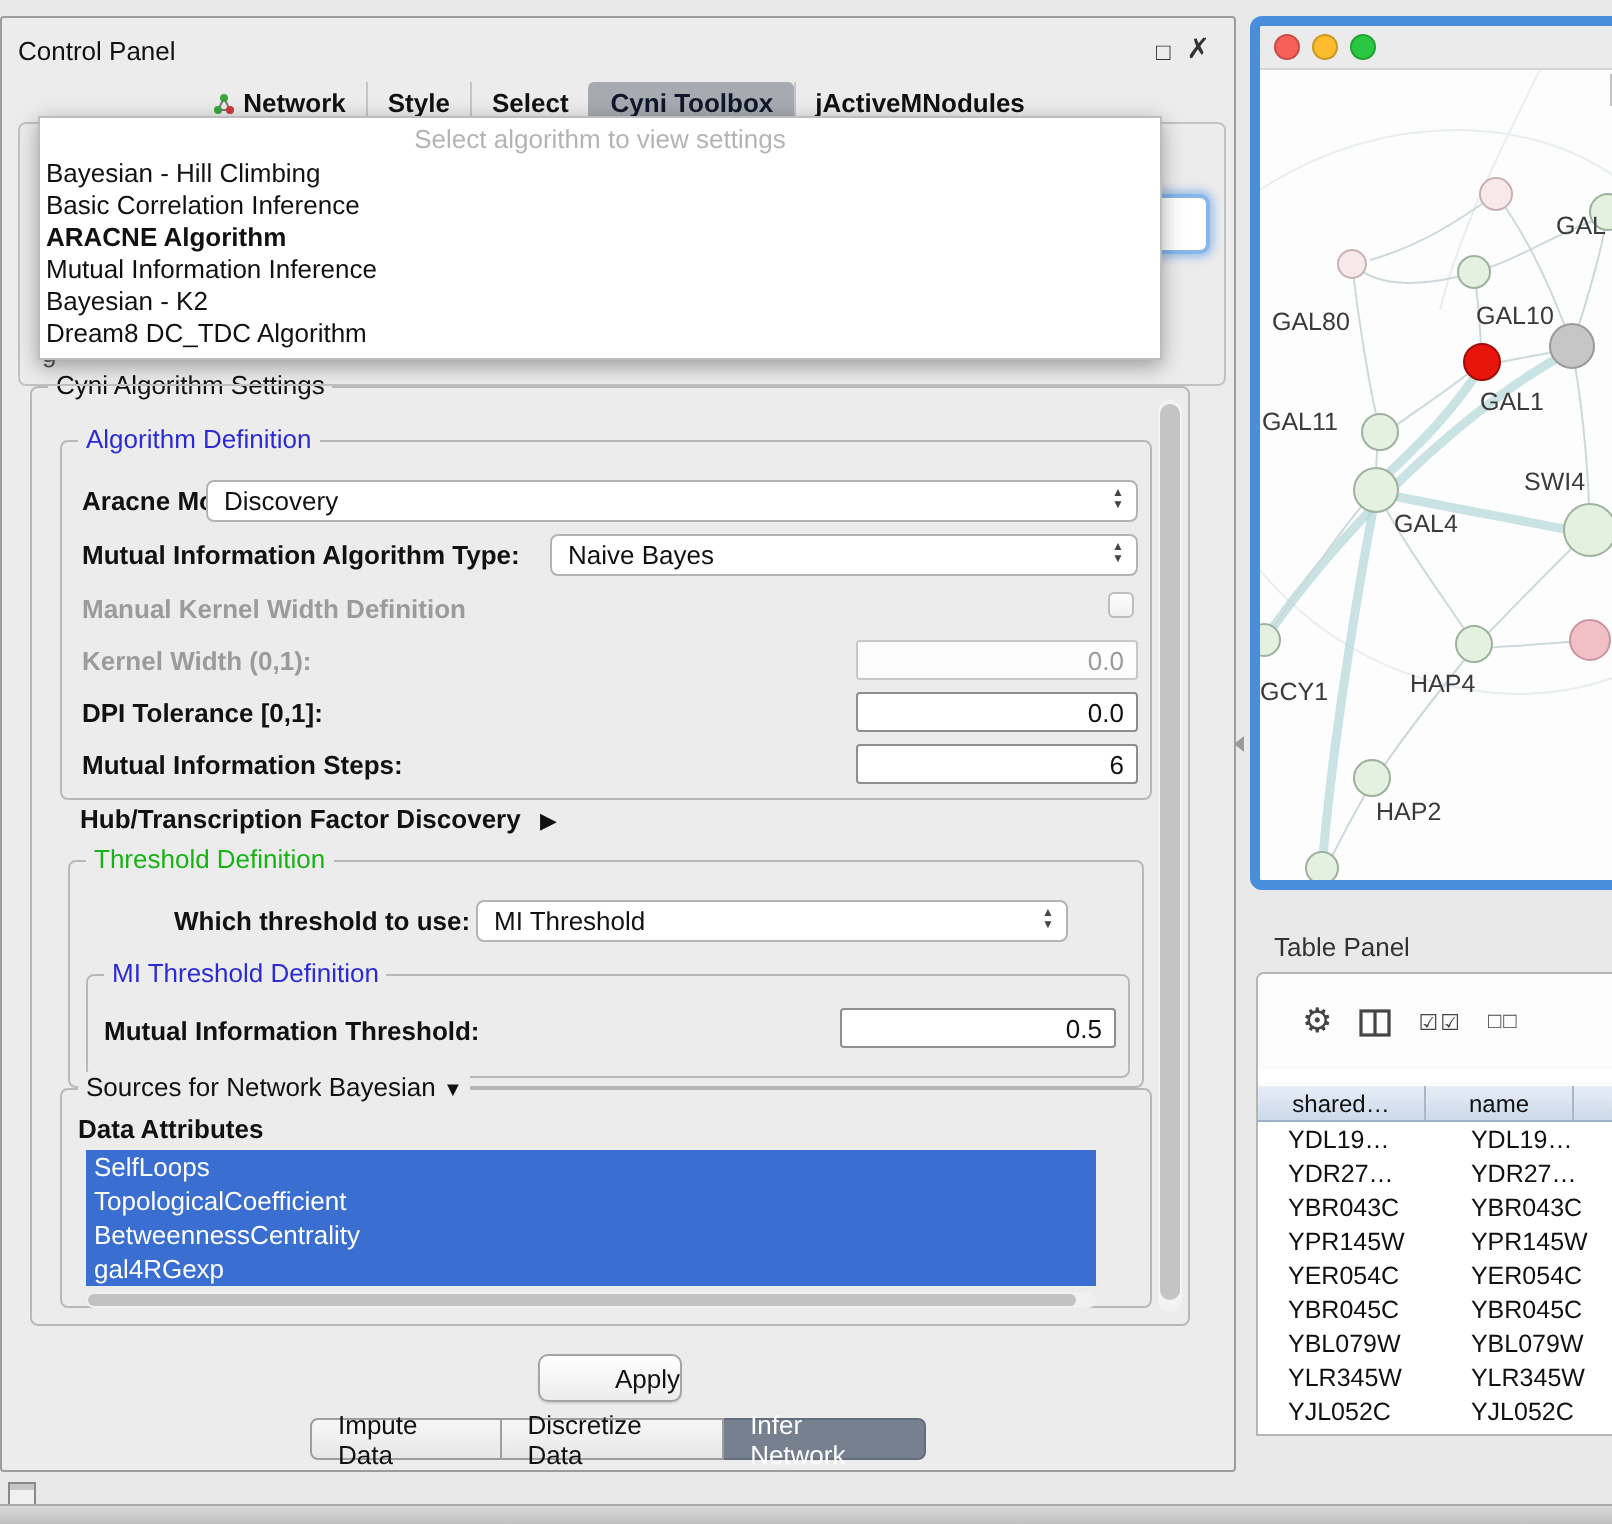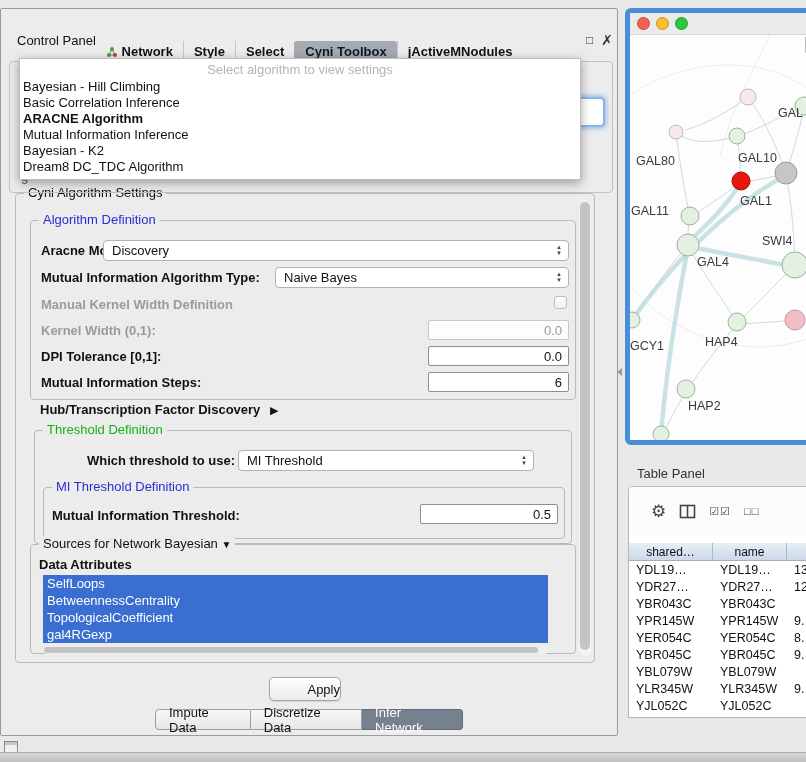--- a/index.html
+++ b/index.html
@@ -4,22 +4,22 @@
 <style>
   html,body{margin:0;padding:0;}
   #stage{position:relative;width:806px;height:762px;background:#e9e9e9;overflow:hidden;
          font-family:"Liberation Sans","DejaVu Sans",sans-serif;color:#111;}
   .abs{position:absolute;}
   .nw{white-space:nowrap;}
 
   
   #cpanel{left:0;top:8px;width:618px;height:728px;background:#ececec;border:1px solid #9c9c9c;
           box-sizing:border-box;border-radius:2px;}
-  #cp-titlebar{left:8px;top:0;width:100%;height:24px;display:flex;align-items:center;
-               padding:0 8px;box-sizing:border-box;font-size:13px;margin-top:19px;}
+  #cp-titlebar{left:0;top:0;width:100%;height:24px;display:flex;align-items:flex-end;
+               padding:0 8px;box-sizing:border-box;font-size:13px;}
   #cp-title{flex:1;}
   .winbtn{font-size:12px;color:#333;padding:0 4px;cursor:default;}
   .winbtn.close{font-weight:bold;font-size:14px;}
 
   .toptabs{left:0;top:32px;width:100%;display:flex;justify-content:center;align-items:center;font-size:13px;}
   .toptabs .t{display:flex;align-items:center;gap:4px;padding:3px 10px;color:#111;font-weight:bold;}
   .toptabs .t + .t{border-left:1px solid #c6c6c6;}
   .toptabs .t.sel{background:#a6abb1;color:#0f172a;border-radius:3px;border-left-color:transparent;align-items:center;}
 
   #combo-area-box{left:8px;top:52px;width:602px;height:130px;border:1px solid #c2c2c2;border-radius:4px;z-index:1;}
@@ -89,21 +89,21 @@
   #tp-title{left:637px;top:466px;font-size:13px;color:#333;}
   #tpanel{left:628px;top:486px;width:190px;height:232px;background:#fff;border:1px solid #b5b5b5;
           border-radius:4px 0 0 0;box-sizing:border-box;overflow:hidden;}
   #tp-toolbar{left:0;top:0;width:100%;height:48px;display:flex;align-items:center;gap:13px;
               padding-left:22px;box-sizing:border-box;background:#fcfcfc;}
   .tbico{color:#444;}
   #tp-header{left:0;top:56px;width:100%;height:18px;display:flex;}
   .th{background:linear-gradient(#e7eef7,#ccd9ea);border-right:1px solid #a9b7cb;border-bottom:1px solid #9fb0c6;
       font-size:12px;display:flex;align-items:center;justify-content:center;box-sizing:border-box;}
   .tr{display:flex;height:17px;align-items:center;font-size:12.5px;}
-  .td{padding-left:7px;white-space:nowrap;overflow:hidden;box-sizing:border-box;}
+  .td{padding-left:7px;white-space:nowrap;overflow:hidden;box-sizing:border-box;margin-left:8px;}
   .c1{width:84px;} .c2{width:74px;} .c3{flex:1;}
 
   #mini-icon{left:4px;top:741px;width:14px;height:12px;border:1px solid #8a8a8a;background:#f0f0f0;box-sizing:border-box;}
   #mini-icon:before{content:"";position:absolute;left:0;top:0;width:100%;height:3px;background:#c6c6c6;}
   #bottom-strip{left:0;top:752px;width:806px;height:10px;background:linear-gradient(#d8d8d8,#bdbdbd);border-top:1px solid #a8a8a8;}
   #splitter-arrow{left:617px;top:368px;width:0;height:0;border-top:4px solid transparent;
                   border-bottom:4px solid transparent;border-right:5px solid #9a9a9a;}
 </style>
 </head>
 <body>
@@ -233,22 +233,22 @@
       </div>
 
       <div class="abs groupbox" style="left:14px;top:350px;width:544px;height:108px;">
         <span class="legend">
           <span>Sources for Network Bayesian</span>
           <span style="font-size:10px;">▼</span>
         </span>
         <span class="abs lbl nw" style="left:8px;top:12px;">Data Attributes</span>
         <div class="abs" style="left:12px;top:30px;width:505px;">
           <div class="attr">SelfLoops</div>
+          <div class="attr">TopologicalCoefficient</div>
           <div class="attr">BetweennessCentrality</div>
-          <div class="attr">TopologicalCoefficient</div>
           <div class="attr">gal4RGexp</div>
         </div>
         <div class="abs hscroll" style="left:12px;width:505px;top:101px;height:8px;">
           <div class="thumb"></div>
         </div>
       </div>
     </div>
 
     <div class="abs btn" style="left:268px;top:668px;width:70px;height:22px;">
       <span>Apply</span>

